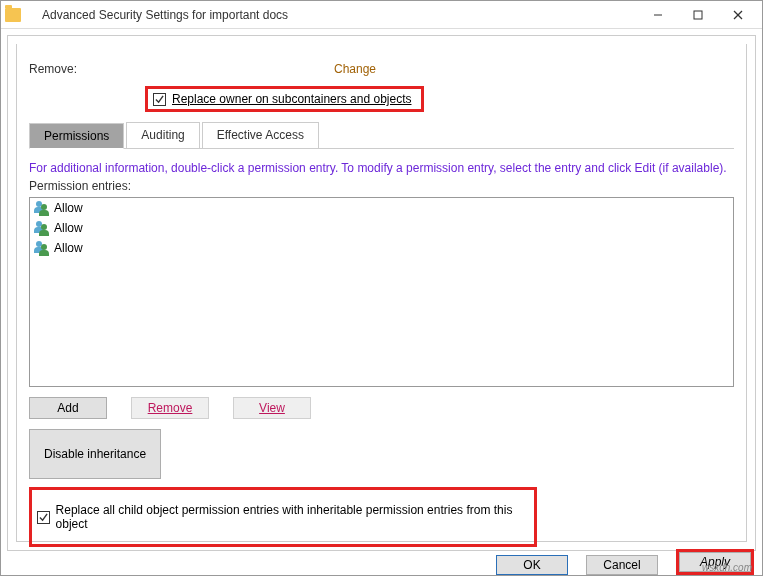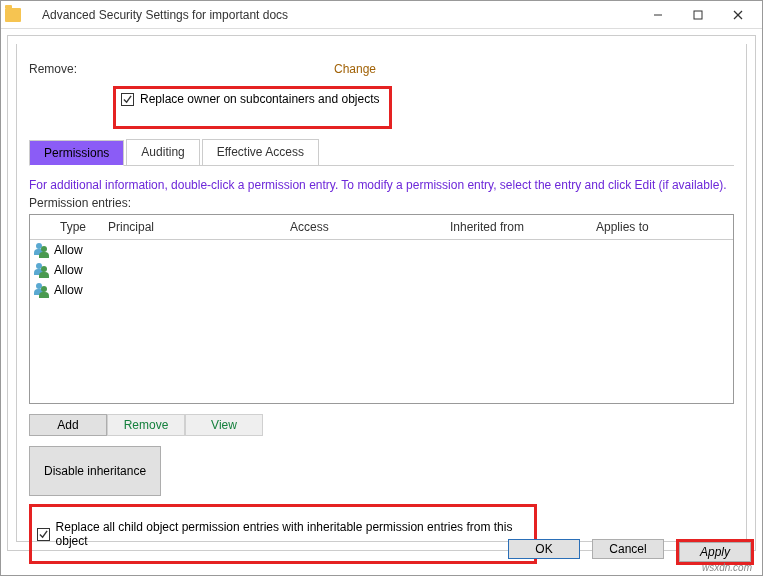--- a/index.html
+++ b/index.html
@@ -9,25 +9,25 @@
     .titlebar .folder-icon::before { content: ""; position: absolute; top: -3px; left: 0; width: 7px; height: 3px; background: #f6c451; border-radius: 1px 1px 0 0; }
     .titlebar .title-text { flex: 1; color: #333; }
     .win-btns { display: flex; height: 100%; }
     .win-btn { width: 40px; display: flex; align-items: center; justify-content: center; }
     .win-btn svg { width: 10px; height: 10px; }
     .content { padding: 10px 12px 0 12px; border: 1px solid #ccc; margin: 8px; border-top: none; position: relative; height: 498px; }
     .outer { border: 1px solid #ccc; margin: 6px; }
     .field-row { display: flex; align-items: center; margin: 8px 0; }
     .field-label { width: 80px; color: #333; }
     .change-link { color: #a16207; cursor: pointer; margin-left: 225px; }
-    .hl { border: 3px solid #e52222; display: inline-flex; align-items: center; padding: 3px 10px 20px 5px; margin-left: 84px; margin-top: 2px; }
+    .hl { border: 3px solid #e52222; display: inline-flex; align-items: center; padding: 3px 10px 3px 5px; margin-left: 116px; margin-top: 2px; text-decoration: underline; }
     .cb { width: 13px; height: 13px; border: 1px solid #333; display: inline-flex; align-items: center; justify-content: center; margin-right: 6px; background: #fff; }
     .cb svg { width: 9px; height: 9px; }
     .tabs { display: flex; border-bottom: 1px solid #ccc; margin-top: 10px; }
-    .tab { padding: 5px 14px; border: 1px solid #ccc; border-bottom: none; margin-right: 2px; background: #8b5cf6; position: relative; cursor: pointer; }
+    .tab { padding: 5px 14px; border: 1px solid #ccc; border-bottom: none; margin-right: 2px; background: #a3a3a3; position: relative; cursor: pointer; }
     .tab.active { border-bottom: 1px solid #fff; bottom: -1px; }
     .tab.inactive { background: #fff; color: #333; }
     .info-text { margin: 12px 0 4px 0; color: #6d28d9; }
     .entries-label { margin-bottom: 4px; color: #333; }
     .grid { border: 1px solid #999; height: 190px; background: #fff; }
     .grid-header { display: flex; border-bottom: 1px solid #ccc; background: #fff; }
     .grid-header > div { padding: 5px 6px; color: #333; border-right: 1px solid transparent; }
     .gh-icon { width: 24px; }
     .gh-type { width: 48px; }
     .gh-principal { width: 182px; }
@@ -35,26 +35,26 @@
     .gh-inherited { width: 146px; }
     .gh-applies { flex: 1; }
     .grid-row { display: flex; align-items: center; height: 20px; padding: 0 2px; }
     .row-icon { width: 20px; display: flex; justify-content: center; }
     .row-type { width: 48px; padding-left: 2px; }
     .usr-icon { width: 16px; height: 14px; position: relative; }
     .usr-icon .h1 { width: 6px; height: 6px; background: #5aa9d1; border-radius: 50%; position: absolute; left: 2px; top: 0; }
     .usr-icon .b1 { width: 10px; height: 6px; background: #5aa9d1; border-radius: 4px 4px 0 0; position: absolute; left: 0; top: 6px; }
     .usr-icon .h2 { width: 6px; height: 6px; background: #4a9a4f; border-radius: 50%; position: absolute; left: 7px; top: 3px; }
     .usr-icon .b2 { width: 10px; height: 6px; background: #4a9a4f; border-radius: 4px 4px 0 0; position: absolute; left: 5px; top: 9px; }
-    .btn-row { display: flex; gap: 0; margin-top: 10px; }
+    .btn-row { display: flex; gap: 24px; margin-top: 10px; }
     .btn { min-width: 78px; padding: 3px 12px; border: 1px solid #adadad; background: #e1e1e1; text-align: center; cursor: pointer; }
-    .btn.disabled { color: #15803d; background: #efefef; border-color: #d0d0d0; }
+    .btn.disabled { color: #be185d; background: #efefef; border-color: #d0d0d0; text-decoration: underline; }
     .disable-btn { margin-top: 10px; width: auto; display: inline-block; padding: 17px 14px; border: 1px solid #adadad; background: #e1e1e1; cursor: pointer; }
     .hl2 { border: 3px solid #e52222; display: flex; align-items: center; padding: 13px 5px; margin-top: 8px; width: 508px; }
-    .bottom-row { position: absolute; right: 8px; bottom: 10px; display: flex; gap: 12px; align-items: flex-start; }
+    .bottom-row { position: absolute; right: 8px; bottom: 0; display: flex; gap: 18px; align-items: flex-end; }
     .bottom-btn { min-width: 72px; padding: 2px 12px; border: 1px solid #adadad; background: #e1e1e1; text-align: center; cursor: pointer; }
     .bottom-btn.ok { border: 1px solid #2a6fb8; }
     .hl-btn { border: 3px solid #e52222; padding: 0; font-style: italic; }
     .watermark { position: absolute; right: 10px; bottom: 2px; color: #888; font-size: 10px; font-style: italic; }
   </style>
 </head>
 <body>
 
 <div class="titlebar">
   <div class="folder-icon"></div>
@@ -100,28 +100,20 @@
     <div class="tabs">
       <div class="tab active">Permissions</div>
       <div class="tab inactive">Auditing</div>
       <div class="tab inactive">Effective Access</div>
     </div>
 
     <div class="info-text">For additional information, double-click a permission entry. To modify a permission entry, select the entry and click Edit (if available).</div>
     <div class="entries-label">Permission entries:</div>
 
     <div class="grid">
-      <div class="grid-header">
-        <div class="gh-icon"></div>
-        <div class="gh-type">Type</div>
-        <div class="gh-principal">Principal</div>
-        <div class="gh-access">Access</div>
-        <div class="gh-inherited">Inherited from</div>
-        <div class="gh-applies">Applies to</div>
-      </div>
       <div class="grid-row">
         <div class="row-icon">
             <div class="usr-icon">
               <div class="h1"></div>
               <div class="b1"></div>
               <div class="h2"></div>
               <div class="b2"></div>
             </div>
           </div>
         <div class="row-type">Allow</div>

